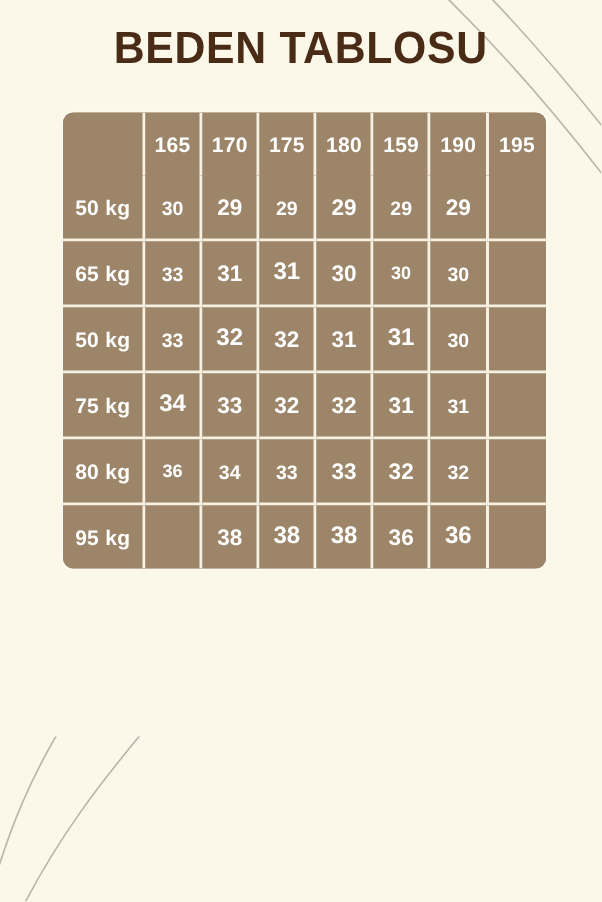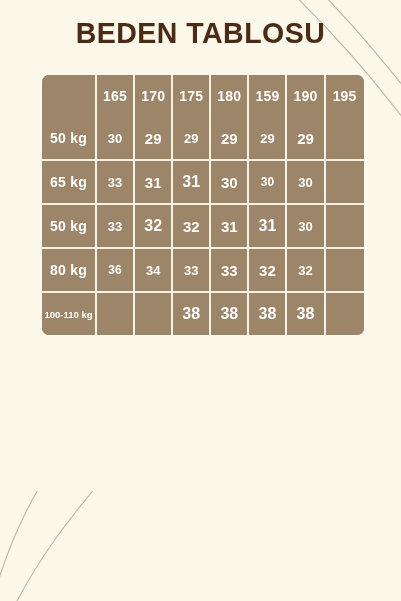--- a/index.html
+++ b/index.html
@@ -150,34 +150,44 @@
           <td class="wcol">50 kg</td>
           <td class="dcol s2">33</td>
           <td class="dcol s4">32</td>
           <td class="dcol s3">32</td>
           <td class="dcol s3">31</td>
           <td class="dcol s4">31</td>
           <td class="dcol s2">30</td>
           <td class="dcol empty"></td>
         </tr>
         <tr>
+          <td class="wcol">75 kg</td>
+          <td class="dcol s4">34</td>
+          <td class="dcol s3">33</td>
+          <td class="dcol s3">32</td>
+          <td class="dcol s3">32</td>
+          <td class="dcol s3">31</td>
+          <td class="dcol s2">31</td>
+          <td class="dcol empty"></td>
+        </tr>
+        <tr>
           <td class="wcol">80 kg</td>
           <td class="dcol s1">36</td>
           <td class="dcol s2">34</td>
           <td class="dcol s2">33</td>
           <td class="dcol s3">33</td>
           <td class="dcol s3">32</td>
           <td class="dcol s2">32</td>
           <td class="dcol empty"></td>
         </tr>
         <tr>
-          <td class="wcol small">100-110 kg</td>
+          <td class="wcol">95 kg</td>
           <td class="dcol empty"></td>
-          <td class="dcol empty"></td>
+          <td class="dcol s3">38</td>
           <td class="dcol s4">38</td>
           <td class="dcol s4">38</td>
-          <td class="dcol s4">38</td>
-          <td class="dcol s4">38</td>
+          <td class="dcol s3">36</td>
+          <td class="dcol s4">36</td>
           <td class="dcol empty"></td>
         </tr>
       </tbody>
   </table>
 </div>
 
 </body></html>

